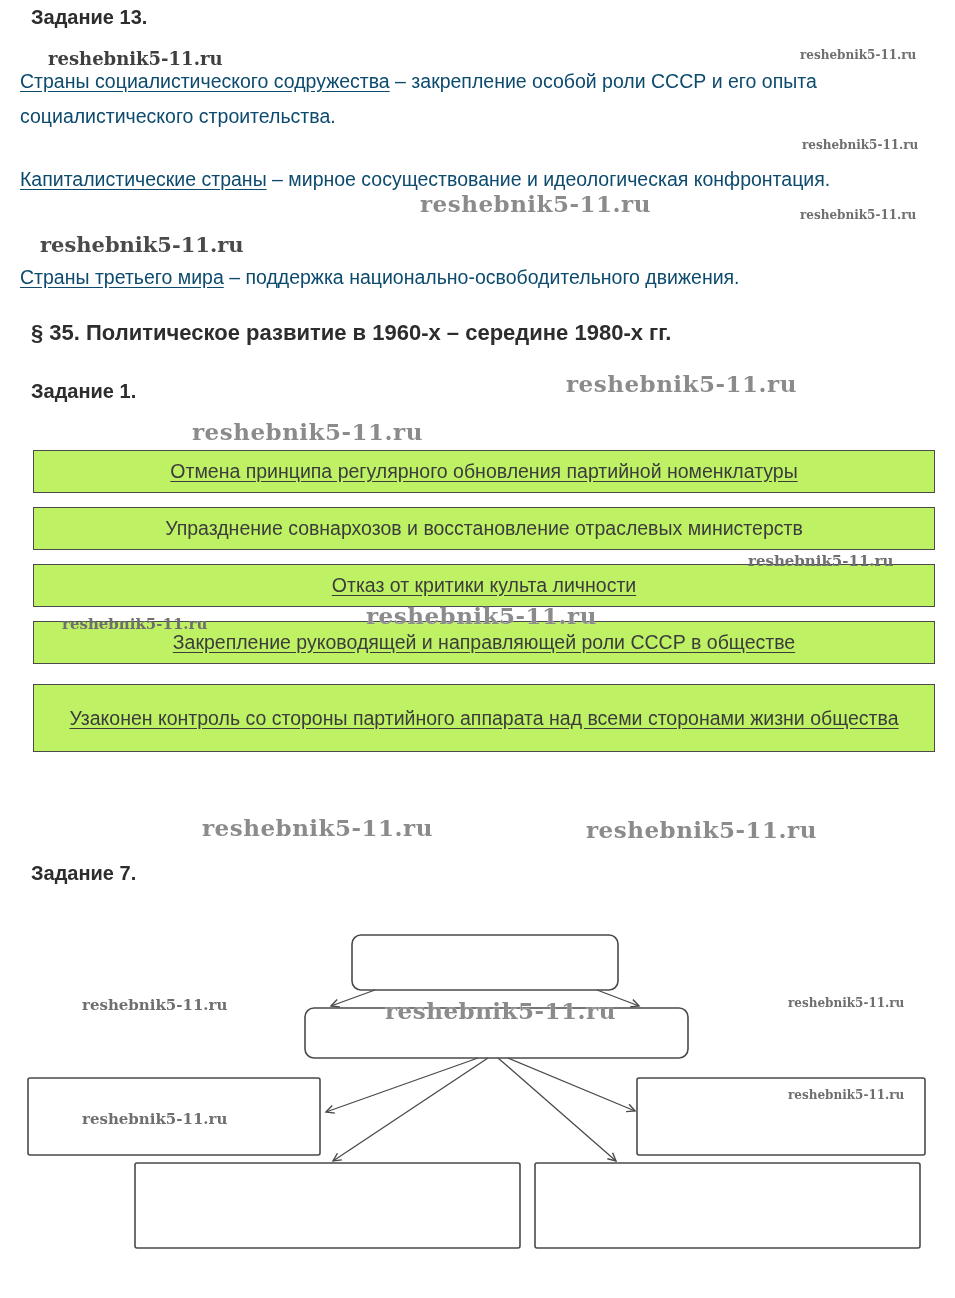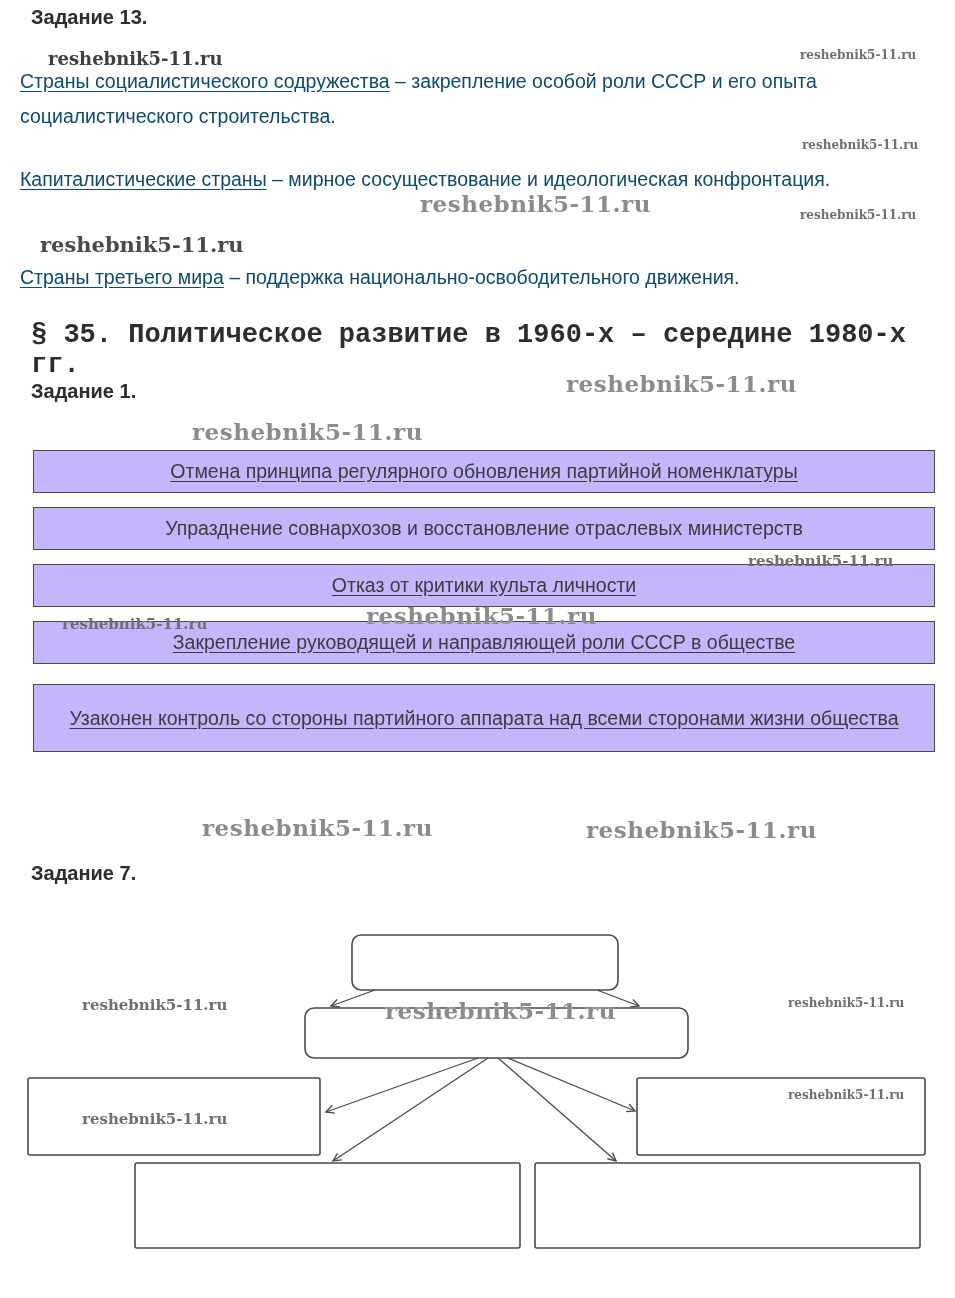--- a/index.html
+++ b/index.html
@@ -8,21 +8,21 @@
     font-family:"Liberation Sans", sans-serif;color:#3c3c3c;overflow:hidden;
   }
   .abs{position:absolute;}
   .heading{font-weight:bold;font-size:20px;color:#2d2d2d;margin-left:11px;}
   .para{font-size:19.5px;line-height:1.8;width:916px;color:#0c4a6e;}
   .u-line{text-decoration:underline;text-underline-offset:3px;}
   
   .t1box{
     box-sizing:border-box;width:902px;border:1.6px solid #4a4a4a;
     display:flex;align-items:center;justify-content:center;text-align:center;
-    font-size:19.5px;padding:6px 14px;margin-bottom:14px;min-height:43px;background:#c4b5fd;
+    font-size:19.5px;padding:6px 14px;margin-bottom:14px;min-height:43px;background:#bef264;
   }
   
   .wm{position:absolute;font-family:"DejaVu Serif", serif;font-weight:bold;white-space:nowrap;z-index:3;}
   .wm-dark{font-size:18px;color:#3f3f3f;}
   .wm-dark2{font-size:21px;color:#4a4a4a;}
   .wm-big{font-size:23px;color:#8b8b8b;text-shadow:0 0 1px #ffffff;letter-spacing:0.5px;}
   .wm-med{font-size:15px;color:#6f6f6f;}
   .wm-small{font-size:12px;color:#6f6f6f;}
   svg{display:block;}
 </style>
@@ -36,21 +36,21 @@
 </div>
 
 <div class="abs para" style="left:20px;top:162px;">
   <span class="u-line">Капиталистические страны</span><span> – мирное сосуществование и идеологическая конфронтация.</span>
 </div>
 
 <div class="abs para" style="left:20px;top:260px;">
   <span class="u-line">Страны третьего мира</span><span> – поддержка национально-освободительного движения.</span>
 </div>
 
-<div class="abs heading" style="left:20px;top:320px;font-size:27px;font-family:Liberation Mono, monospace;">§ 35. Политическое развитие в 1960-х – середине 1980-х гг.</div>
+<div class="abs heading" style="left:20px;top:320px;font-size:22px;">§ 35. Политическое развитие в 1960-х – середине 1980-х гг.</div>
 
 <div class="abs heading" style="left:20px;top:380px;">Задание 1.</div>
 
 <div class="abs" style="left:33px;top:450px;">
   <div class="t1box">
       <span class="u-line">Отмена принципа регулярного обновления партийной номенклатуры</span>
     </div>
   <div class="t1box">
       <span>Упразднение совнархозов и восстановление отраслевых министерств</span>
     </div>

